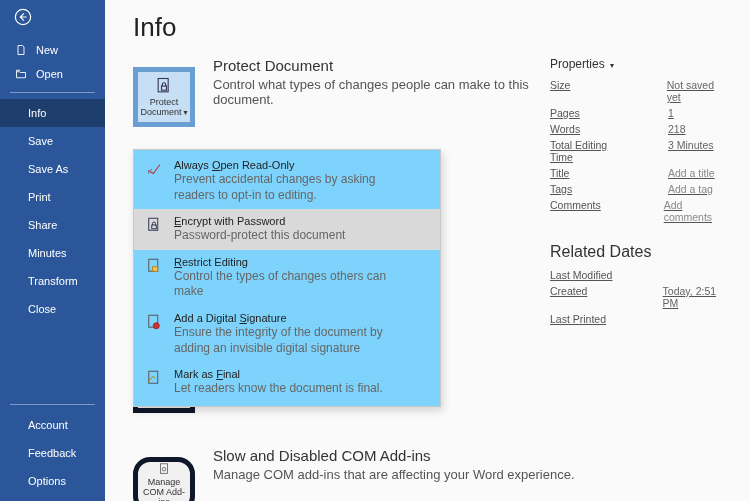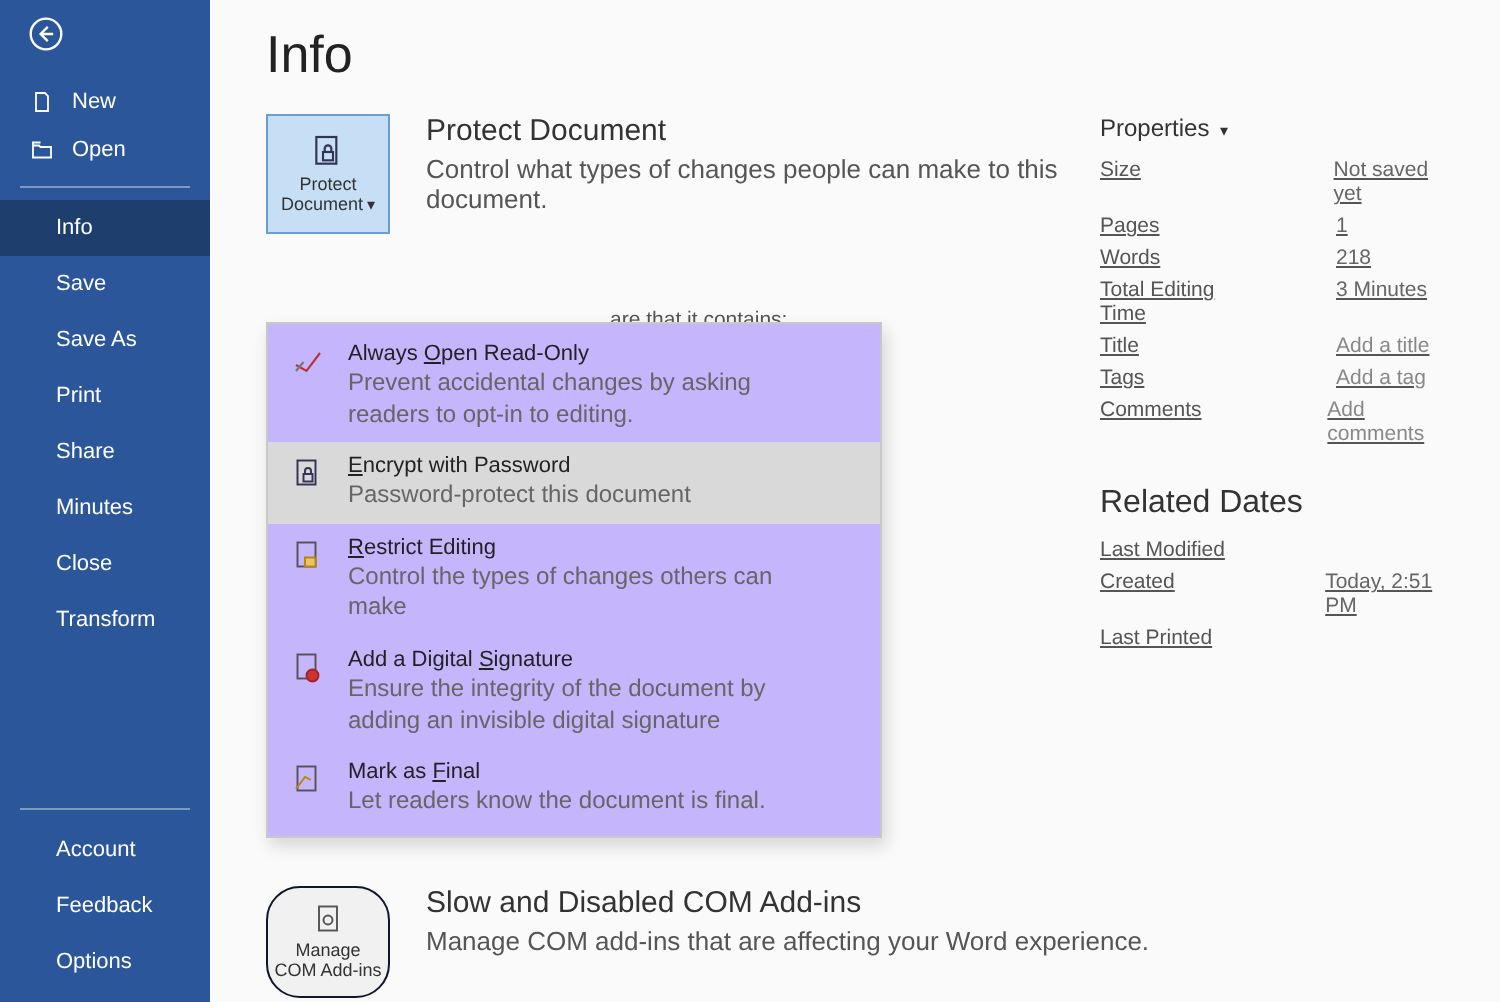--- a/index.html
+++ b/index.html
@@ -14,21 +14,21 @@
   .nav-item.selected { background: #1e3e6e; }
   .icon-slot { width: 14px; display: flex; justify-content: center; }
   .divider { border-top: 1px solid rgba(255,255,255,0.4); margin: 6px 10px; }
   .spacer { flex: 1; }
   .nav-bottom { padding-bottom: 6px; }
 
   .main { flex: 1; background: #fafafa; padding: 12px 20px 0 28px; position: relative; }
   .page-title { font-size: 26px; font-weight: 300; color: #222; margin-bottom: 14px; }
   .content-row { display: flex; gap: 18px; }
   .tiles-col { width: 62px; display: flex; flex-direction: column; align-items: stretch; }
-  .tile { border: 1px solid #0f172a; background: #f1f1f1; width: 62px; height: 60px; display: flex; flex-direction: column; align-items: center; justify-content: center; gap: 2px; text-align: center; font-size: 9px; line-height: 1.1; color: #333; cursor: pointer; }
+  .tile { border: 5px solid #0f172a; background: #f1f1f1; width: 62px; height: 60px; display: flex; flex-direction: column; align-items: center; justify-content: center; gap: 2px; text-align: center; font-size: 9px; line-height: 1.1; color: #333; cursor: pointer; margin-top: 10px; }
   .tile.selected { background: #c7dff5; border-color: #6a9fd4; }
   .tile .tile-label { padding: 0 2px; }
   .chev { font-size: 8px; margin-left: 2px; }
   .mid-col { flex: 1; }
   .section-title { font-size: 15px; color: #333; margin-bottom: 3px; }
   .section-sub { font-size: 13px; color: #555; }
   .gap-med { height: 46px; }
   .partial-lines { font-size: 10.5px; color: #555; line-height: 1.45; padding-left: 92px; }
   .dot-line::before { content: "■"; font-size: 6px; vertical-align: middle; margin-right: 6px; color: #666; }
   .nosave { display: flex; align-items: center; gap: 6px; color: #666; font-size: 10.5px; padding-left: 84px; margin-top: 8px; }
@@ -41,21 +41,21 @@
   .prop-row { display: flex; padding: 2px 0; text-decoration: underline; }
   .prop-k { width: 82px; color: #555; }
   .prop-v { color: #666; margin-left: 36px; }
   .prop-v.link { color: #888; }
   .rel-head { font-size: 16px; color: #333; margin: 18px 0 6px; }
 
   .addins-row { display: flex; gap: 18px; margin-top: 34px; align-items: flex-start; }
   .tile.addins { height: 56px; border-radius: 17px; }
 
   
-  .menu { position: absolute; left: 28px; top: 161px; width: 308px; background: #c4b5fd; border: 1px solid #c8c8c8; box-shadow: 2px 4px 8px rgba(0,0,0,0.15); z-index: 20; padding: 3px 0; }
+  .menu { position: absolute; left: 28px; top: 149px; width: 308px; background: #7dd3fc; border: 1px solid #c8c8c8; box-shadow: 2px 4px 8px rgba(0,0,0,0.15); z-index: 20; padding: 3px 0; }
   .menu-item { display: flex; gap: 10px; padding: 6px 10px 6px 10px; cursor: pointer; }
   .menu-item:hover, .menu-item.hover { background: #d9d9d9; }
   .menu-icon { width: 20px; display: flex; align-items: flex-start; justify-content: center; padding-top: 1px; }
   .menu-text .mt-title { font-size: 11px; color: #222; margin-bottom: 1px; }
   .menu-text .mt-title .ul { text-decoration: underline; }
   .menu-text .mt-sub { font-size: 12px; color: #666; line-height: 1.3; max-width: 240px; }
 </style>
 </head>
 <body>
 
@@ -99,24 +99,24 @@
       <div class="nav-item iconless">
           <span>Print</span>
         </div>
       <div class="nav-item iconless">
           <span>Share</span>
         </div>
       <div class="nav-item iconless">
           <span>Minutes</span>
         </div>
       <div class="nav-item iconless">
+          <span>Transform</span>
+        </div>
+      <div class="nav-item iconless">
           <span>Close</span>
-        </div>
-      <div class="nav-item iconless">
-          <span>Transform</span>
         </div>
     </div>
     <div class="spacer"></div>
     <div class="divider"></div>
     <div class="nav-bottom">
       <div class="nav-item iconless">
           <span>Account</span>
         </div>
       <div class="nav-item iconless">
           <span>Feedback</span>

